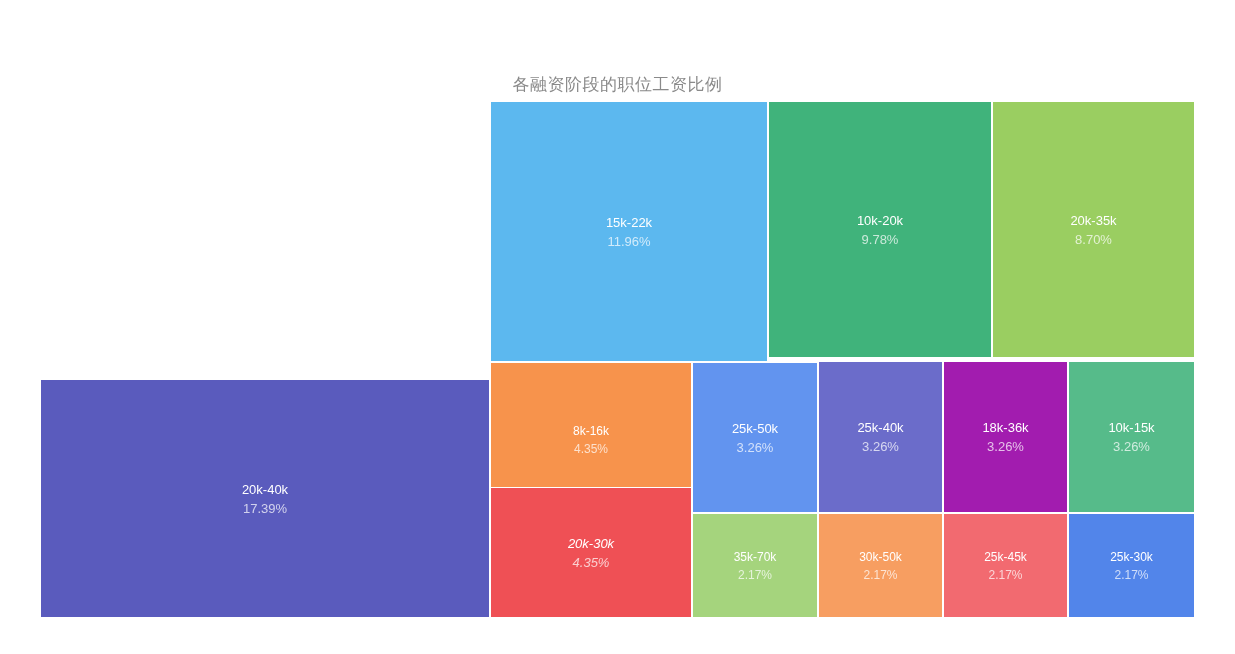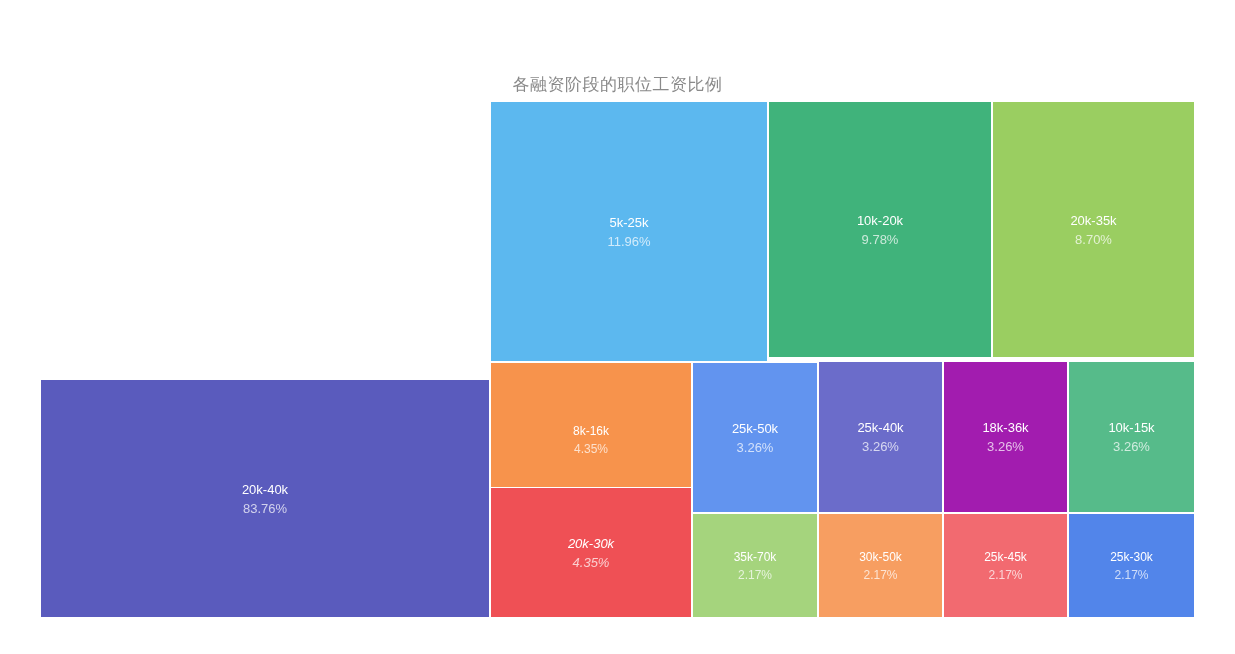--- a/index.html
+++ b/index.html
@@ -70,24 +70,24 @@
 </head>
 <body>
 
 <div id="chart-root">
 
   <div id="chart-title">各融资阶段的职位工资比例</div>
 
   <div id="treemap">
       <div class="tm-cell" style="left: 0px; top: 278px; width: 450px; height: 239px; background: rgb(90, 91, 189); align-items: center;">
         <div class="tm-name">20k-40k</div>
-        <div class="tm-value">83.76%</div>
+        <div class="tm-value">17.39%</div>
       </div>
       <div class="tm-cell" style="left: 450px; top: 0px; width: 278px; height: 261px; background: rgb(92, 184, 239);">
-        <div class="tm-name">5k-25k</div>
+        <div class="tm-name">15k-22k</div>
         <div class="tm-value">11.96%</div>
       </div>
       <div class="tm-cell" style="left: 728px; top: 0px; width: 224px; height: 257px; background: rgb(64, 179, 123);">
         <div class="tm-name">10k-20k</div>
         <div class="tm-value">9.78%</div>
       </div>
       <div class="tm-cell" style="left: 952px; top: 0px; width: 203px; height: 257px; background: rgb(154, 206, 97);">
         <div class="tm-name">20k-35k</div>
         <div class="tm-value">8.70%</div>
       </div>

